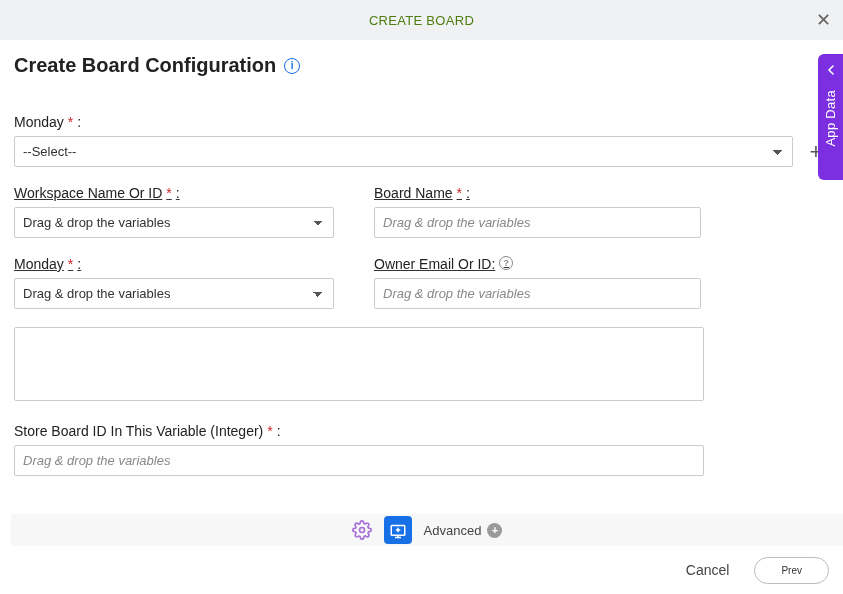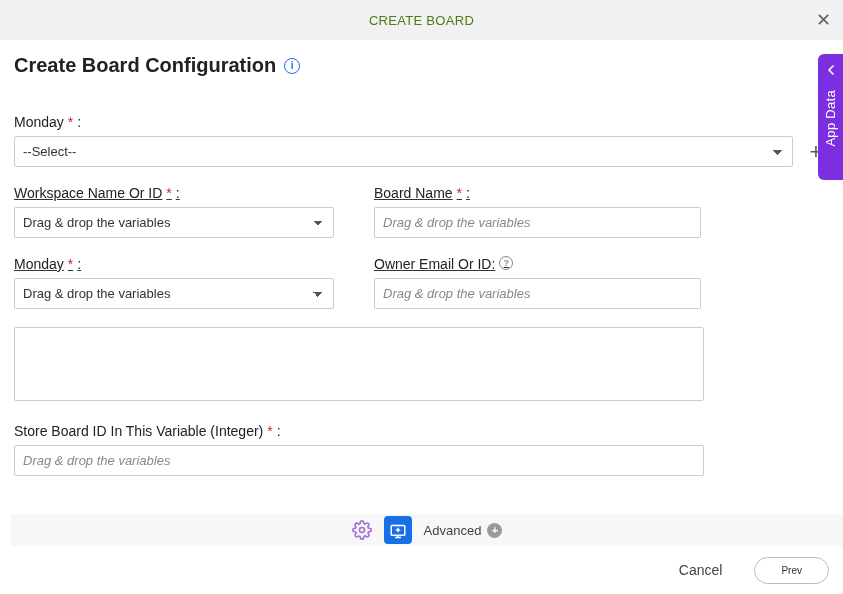--- a/index.html
+++ b/index.html
@@ -30,21 +30,21 @@
     .full-input { width: 690px; }
     .side-tab { position: absolute; right: 0; top: 54px; width: 25px; height: 126px; background: #7b2fe0; border-radius: 6px 0 0 6px; display: flex; flex-direction: column; align-items: center; justify-content: flex-start; padding-top: 8px; gap: 12px; cursor: pointer; }
     .side-chevron { color: #fff; font-size: 14px; transform: rotate(0deg); }
     .side-label { writing-mode: vertical-rl; transform: rotate(180deg); color: #fff; font-size: 13px; font-weight: 500; letter-spacing: 0.3px; }
     .footer-bar { position: absolute; left: 11px; right: 0; bottom: 48px; height: 32px; background: #f7f7f8; display: flex; align-items: center; justify-content: center; gap: 12px; }
     .gear-icon svg { display: block; }
     .board-icon { width: 28px; height: 28px; background: #1770e6; border-radius: 4px; display: flex; align-items: center; justify-content: center; }
     .board-icon svg { display: block; }
     .advanced { display: flex; align-items: center; gap: 6px; font-size: 13px; color: #444; cursor: pointer; }
     .plus-circle { width: 15px; height: 15px; border-radius: 50%; background: #9a9a9a; color: #fff; display: inline-flex; align-items: center; justify-content: center; font-size: 11px; font-weight: bold; line-height: 1; }
-    .bottom-actions { position: absolute; right: 14px; bottom: 10px; display: flex; align-items: center; gap: 24px; justify-content: flex-end; }
+    .bottom-actions { position: absolute; right: 14px; bottom: 10px; display: flex; align-items: center; gap: 17px; justify-content: flex-end; }
     .btn-cancel { color: #444; font-size: 14px; cursor: pointer; background: none; border: none; padding: 6px 8px; }
     .btn-prev { padding: 7px 26px; border: 1.3px solid #bbb; background: #fff; color: #333; border-radius: 18px; font-size: 10px; cursor: pointer; }
     .btn-finish { padding: 8px 26px; background: #1770e6; color: #fff; border: none; border-radius: 18px; font-size: 14px; font-weight: 600; cursor: pointer; }
   </style>
 </head>
 <body>
 
 <div class="header">
   <span class="header-title">CREATE BOARD</span>
   <span class="close-icon">✕</span>

